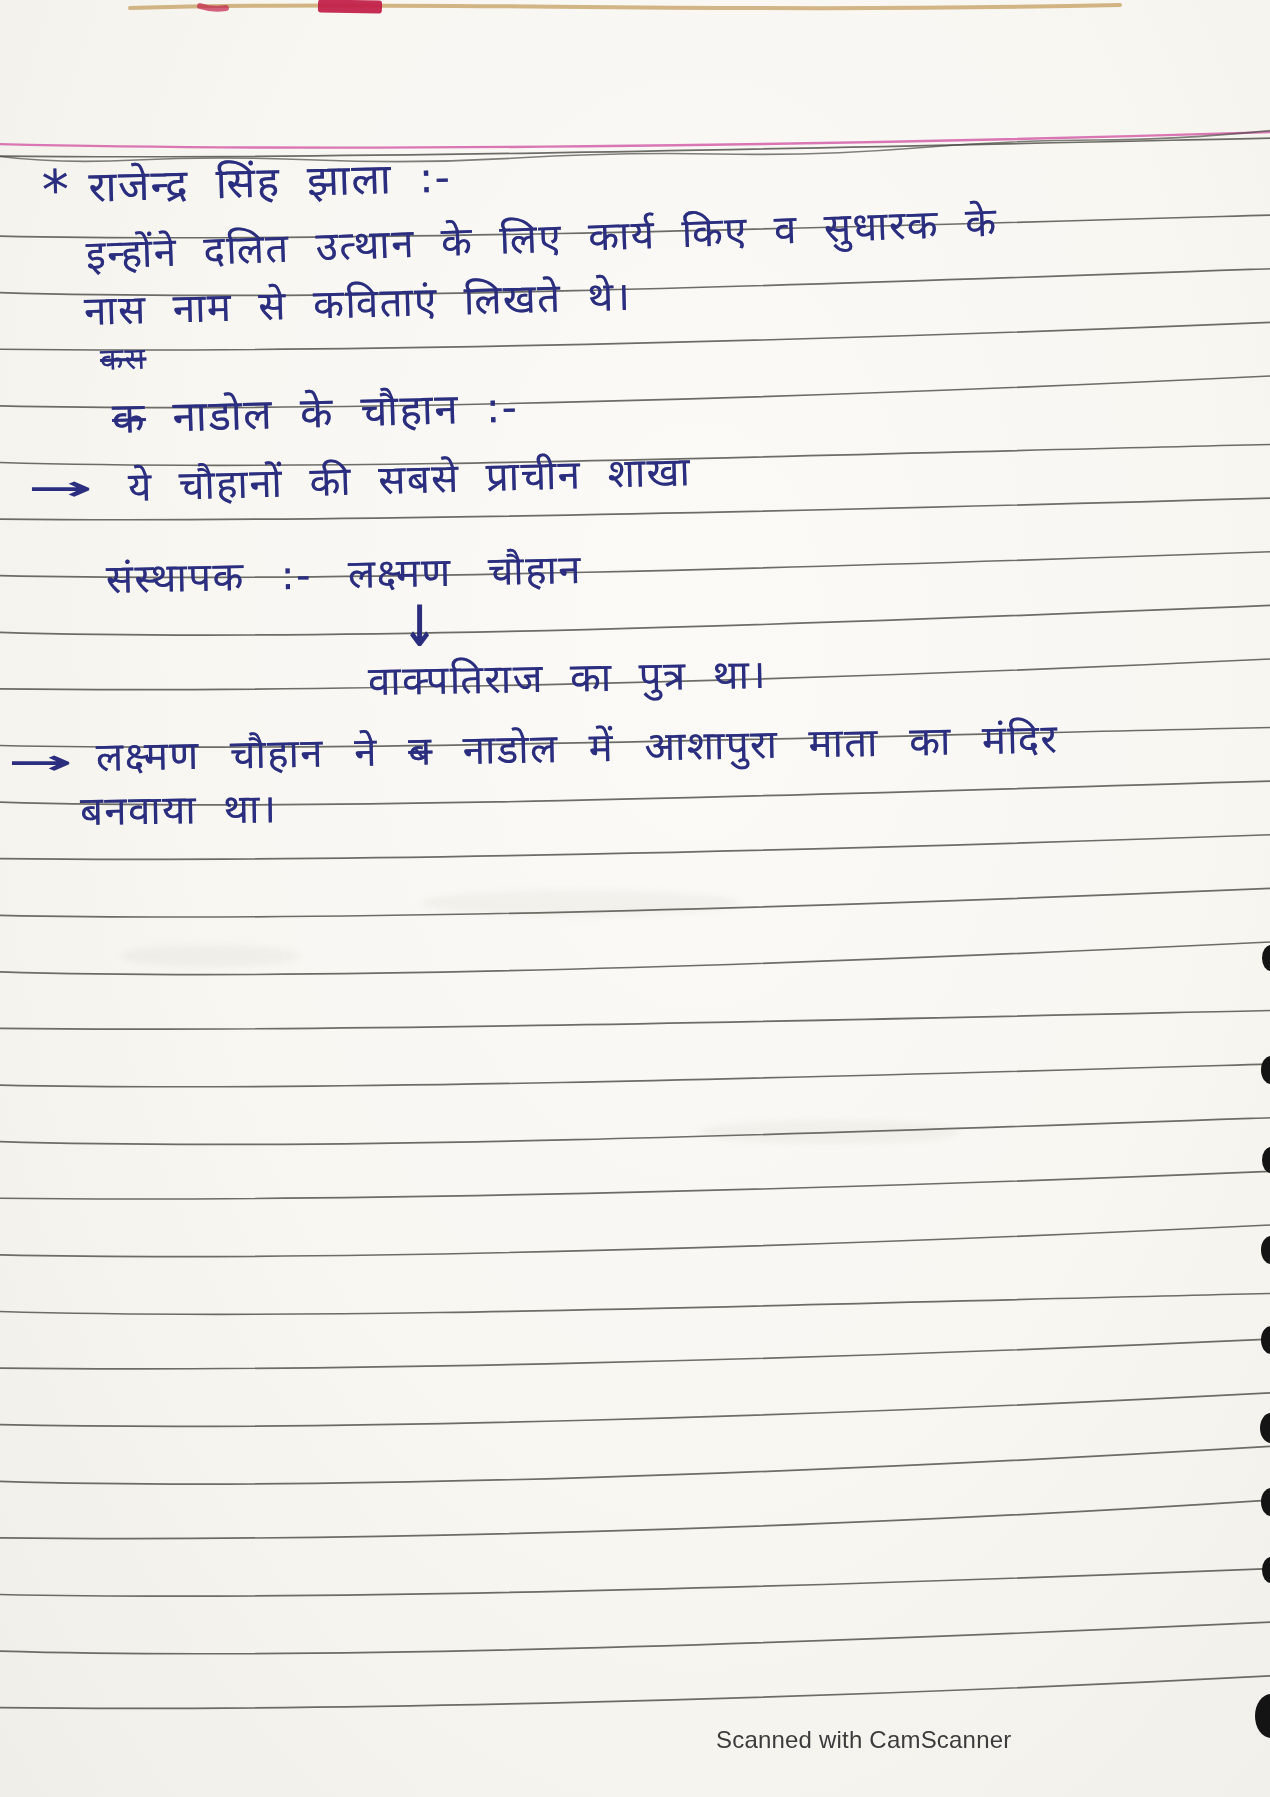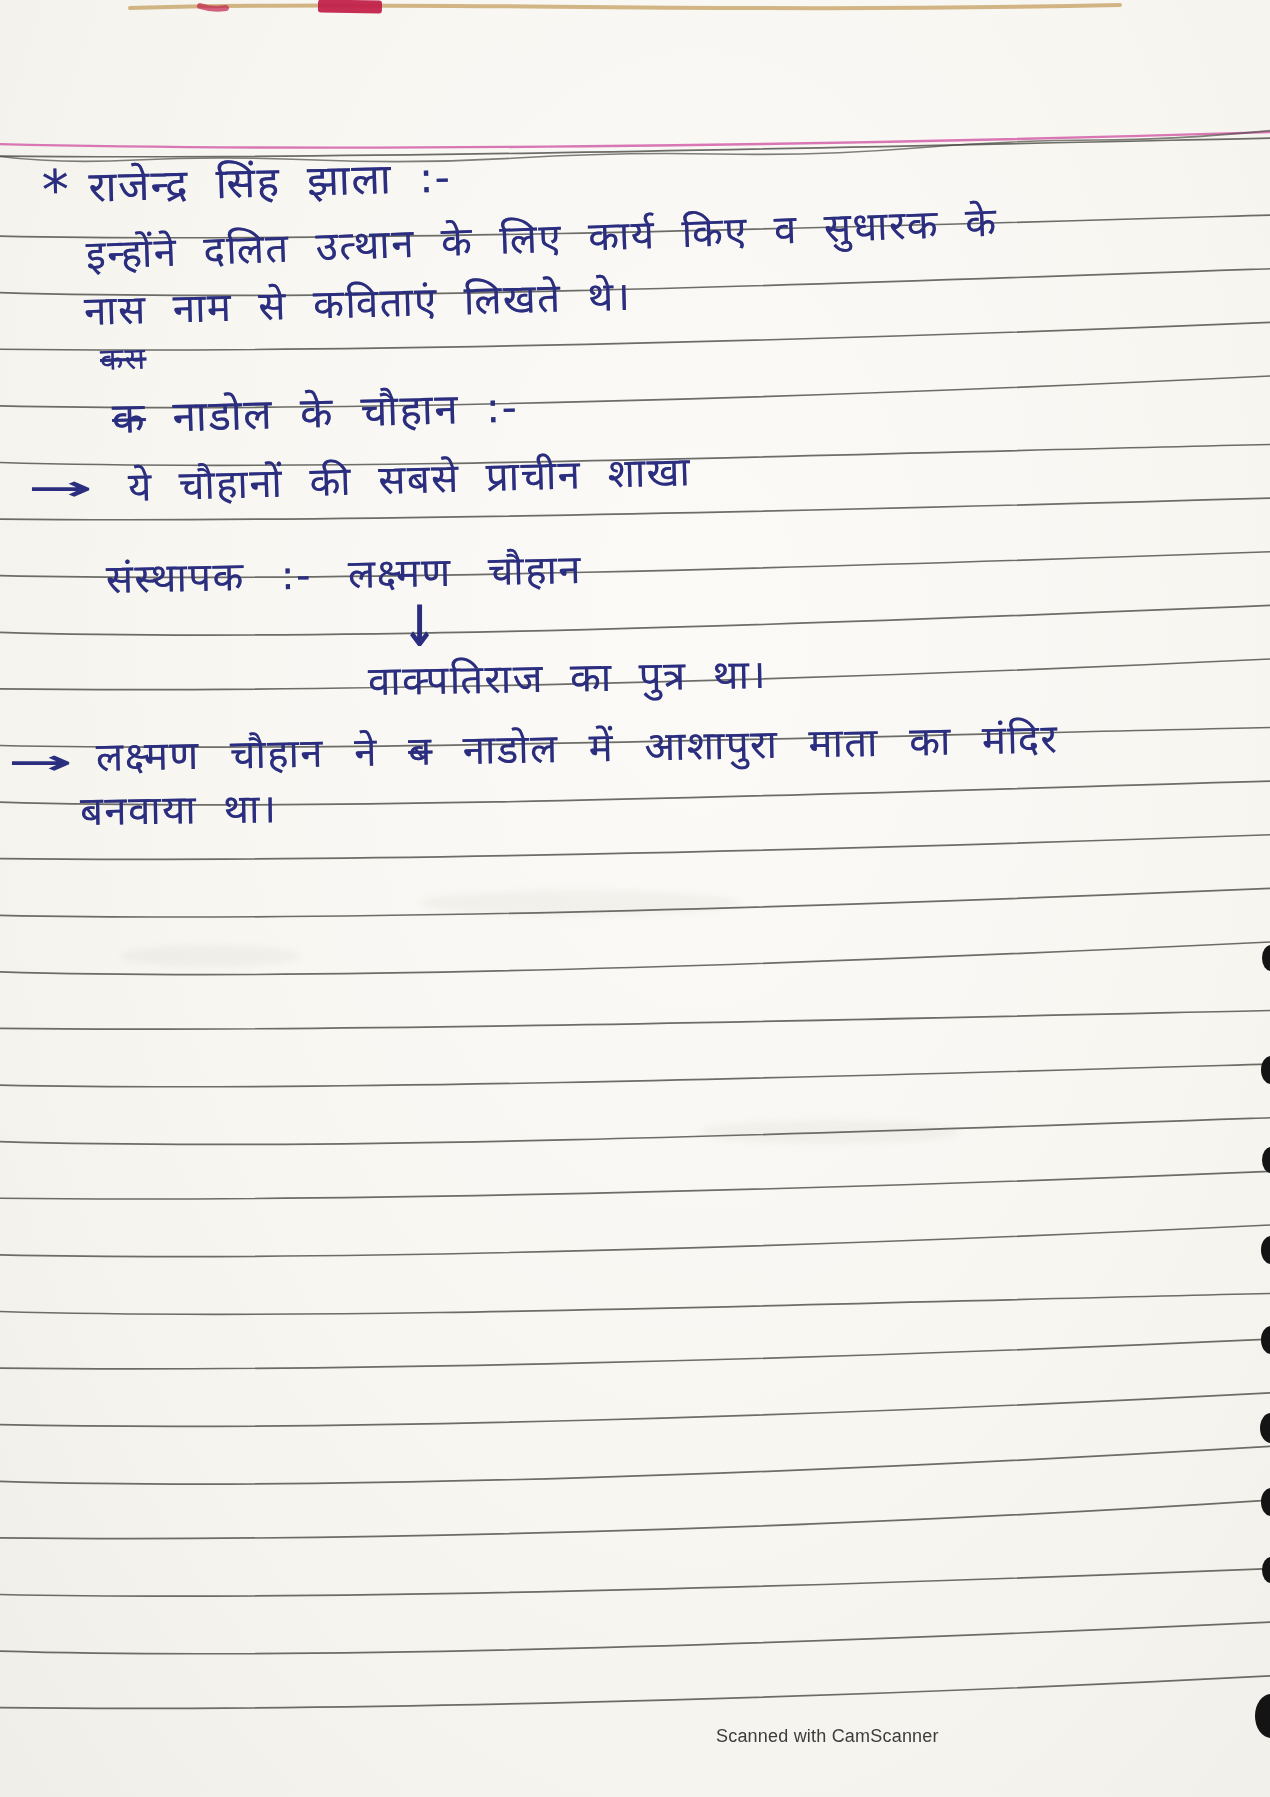--- a/index.html
+++ b/index.html
@@ -27,21 +27,21 @@
   .marker-star{ font-size:54px; line-height:1; margin-right:18px; vertical-align:-6px;}
   .arrow{
     position:absolute; color:#2b2e7f; font-weight:bold;
     transform-origin:left center;
   }
   .arrow-right{ display:inline-block; transform:scaleX(2.3); font-size:34px;}
   .arrow-down{ display:inline-block; transform:scaleY(1.35); font-size:42px;}
   .watermark{
     position:absolute; left:716px; top:1726px;
     font-family:"Liberation Sans", sans-serif;
-    font-size:18px; color:#3c3c3c; letter-spacing:.2px;
+    font-size:24px; color:#3c3c3c; letter-spacing:.2px;
     white-space:nowrap;
   }
   .smudge{position:absolute;border-radius:50%;background:rgba(90,90,85,.05);filter:blur(3px);}
 </style>
 </head>
 <body>
 
 <div class="page">
 
   <svg class="decor" id="page-decor">

